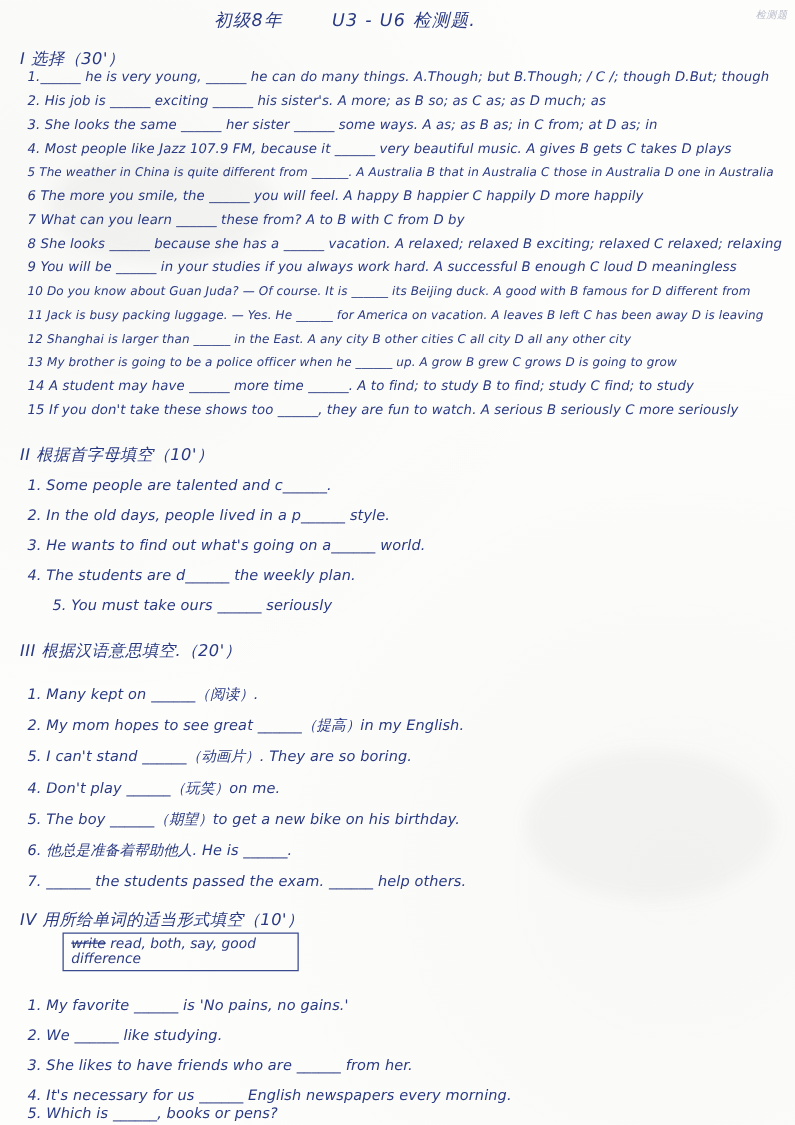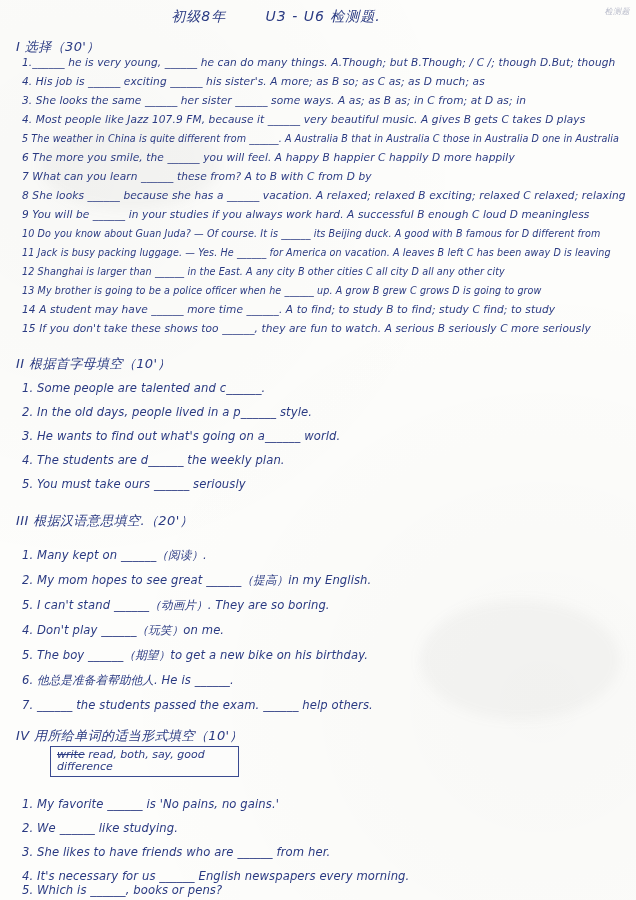--- a/index.html
+++ b/index.html
@@ -110,42 +110,42 @@
   </div>
 
   <div class="title-row ink">
     <span class="t1">初级8年</span>
     <span class="t2">U3 - U6 检测题.</span>
   </div>
 
   <div class="sec sec-title ink" style="top:38px;left:16px;">I 选择（30'）</div>
 
   <div class="line small ink" style="top:56px;">1.______ he is very young, ______ he can do many things. A.Though; but B.Though; / C /; though D.But; though</div>
-  <div class="line small ink" style="top:75px;">4. His job is ______ exciting ______ his sister's. A more; as B so; as C as; as D much; as</div>
+  <div class="line small ink" style="top:75px;">2. His job is ______ exciting ______ his sister's. A more; as B so; as C as; as D much; as</div>
   <div class="line small ink" style="top:94px;">3. She looks the same ______ her sister ______ some ways. A as; as B as; in C from; at D as; in</div>
   <div class="line small ink" style="top:113px;">4. Most people like Jazz 107.9 FM, because it ______ very beautiful music. A gives B gets C takes D plays</div>
   <div class="line tiny ink" style="top:132px;">5 The weather in China is quite different from ______. A Australia B that in Australia C those in Australia D one in Australia</div>
   <div class="line small ink" style="top:151px;">6 The more you smile, the ______ you will feel. A happy B happier C happily D more happily</div>
   <div class="line small ink" style="top:170px;">7 What can you learn ______ these from? A to B with C from D by</div>
   <div class="line small ink" style="top:189px;">8 She looks ______ because she has a ______ vacation. A relaxed; relaxed B exciting; relaxed C relaxed; relaxing</div>
   <div class="line small ink" style="top:208px;">9 You will be ______ in your studies if you always work hard. A successful B enough C loud D meaningless</div>
   <div class="line tiny ink" style="top:227px;">10 Do you know about Guan Juda? — Of course. It is ______ its Beijing duck. A good with B famous for D different from</div>
   <div class="line tiny ink" style="top:246px;">11 Jack is busy packing luggage. — Yes. He ______ for America on vacation. A leaves B left C has been away D is leaving</div>
   <div class="line tiny ink" style="top:265px;">12 Shanghai is larger than ______ in the East. A any city B other cities C all city D all any other city</div>
   <div class="line tiny ink" style="top:284px;">13 My brother is going to be a police officer when he ______ up. A grow B grew C grows D is going to grow</div>
   <div class="line small ink" style="top:303px;">14 A student may have ______ more time ______. A to find; to study B to find; study C find; to study</div>
   <div class="line small ink" style="top:322px;">15 If you don't take these shows too ______, they are fun to watch. A serious B seriously C more seriously</div>
 
   <div class="sec sec-title ink" style="top:355px;left:16px;">II 根据首字母填空（10'）</div>
 
   <div class="line ink" style="top:382px;">1. Some people are talented and c______.</div>
   <div class="line ink" style="top:406px;">2. In the old days, people lived in a p______ style.</div>
   <div class="line ink" style="top:430px;">3. He wants to find out what's going on a______ world.</div>
   <div class="line ink" style="top:454px;">4. The students are d______ the weekly plan.</div>
-  <div class="line ink" style="top:478px;">5. You must take ours ______ seriously</div>
+  <div class="line ink" style="top:478px;margin-left:20px;">5. You must take ours ______ seriously</div>
 
   <div class="sec sec-title ink" style="top:512px;left:16px;">III 根据汉语意思填空.（20'）</div>
 
   <div class="line ink" style="top:549px;">1. Many kept on ______（阅读）.</div>
   <div class="line ink" style="top:574px;">2. My mom hopes to see great ______（提高）in my English.</div>
   <div class="line ink" style="top:599px;">5. I can't stand ______（动画片）. They are so boring.</div>
   <div class="line ink" style="top:624px;">4. Don't play ______（玩笑）on me.</div>
   <div class="line ink" style="top:649px;">5. The boy ______（期望）to get a new bike on his birthday.</div>
   <div class="line ink" style="top:674px;">6. 他总是准备着帮助他人. He is ______.</div>
   <div class="line ink" style="top:699px;">7. ______ the students passed the exam. ______ help others.</div>

